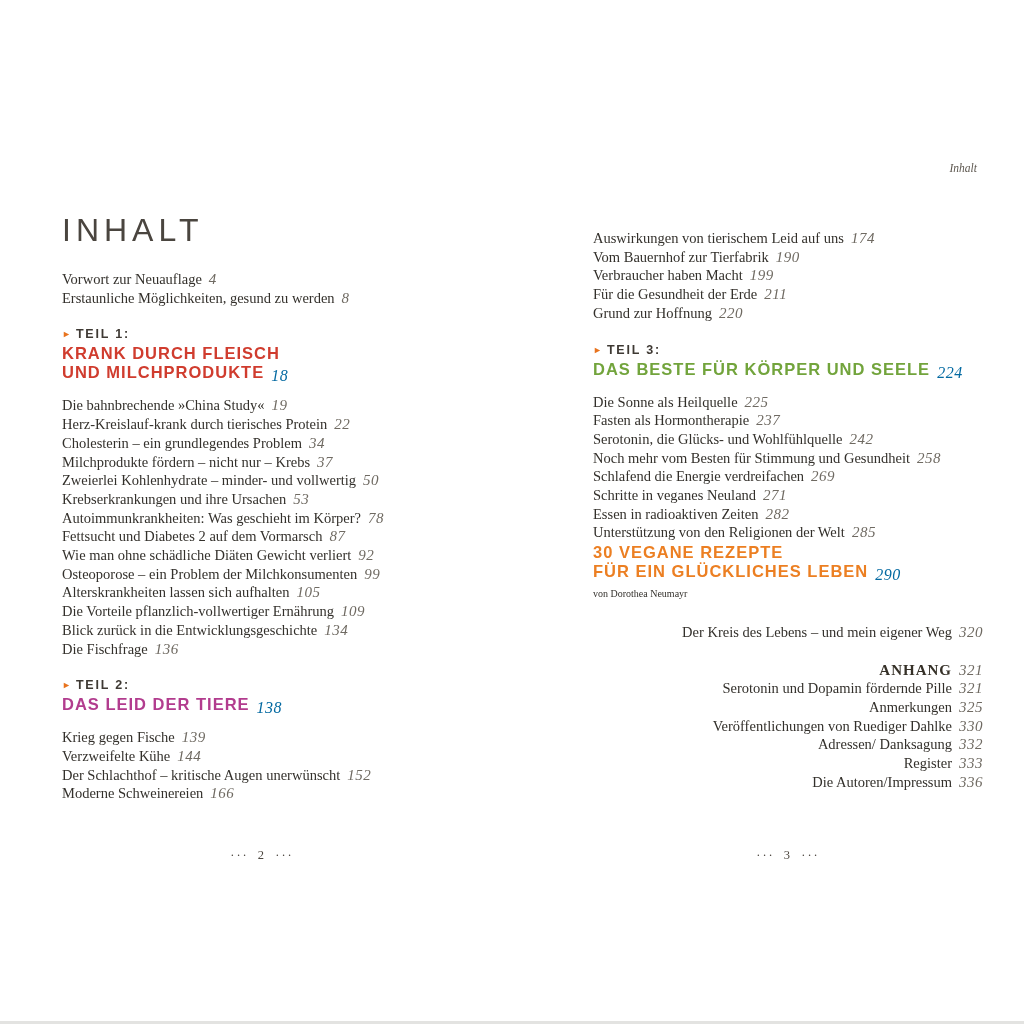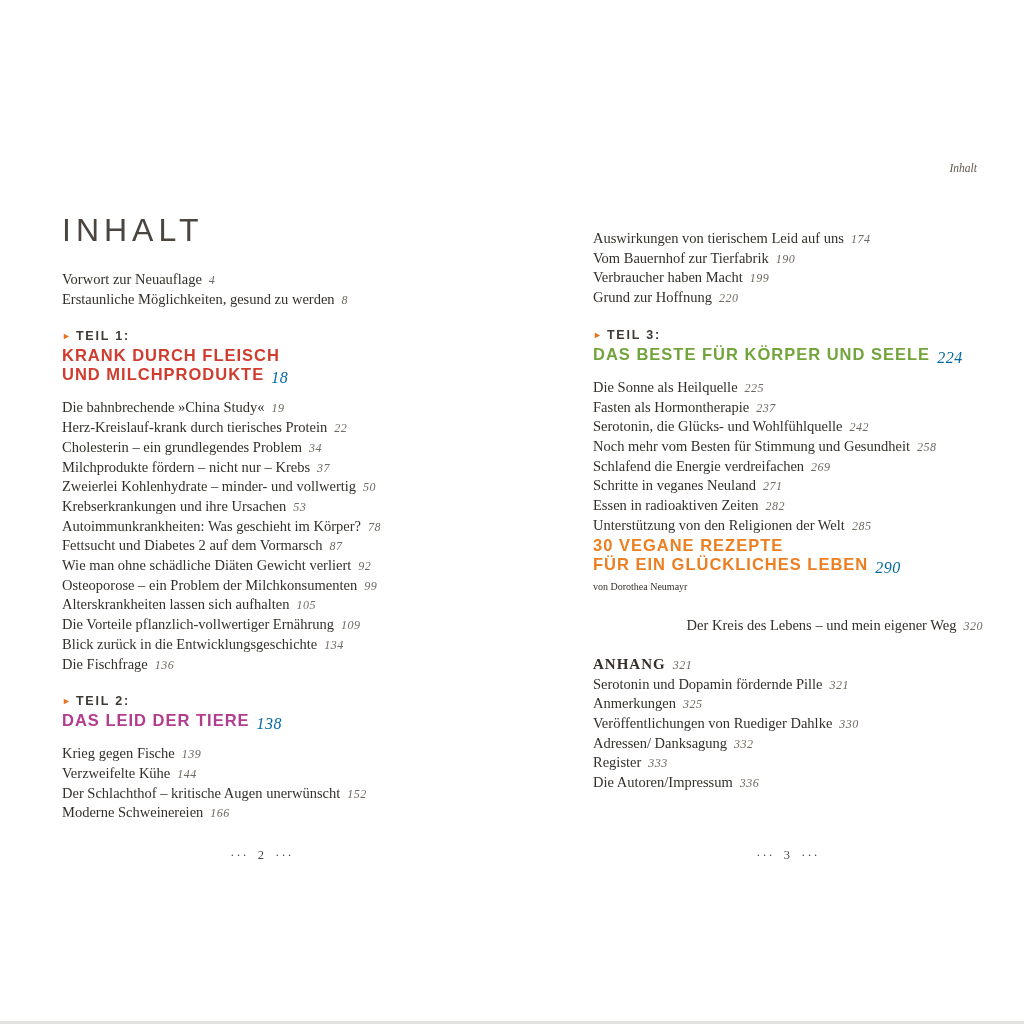--- a/index.html
+++ b/index.html
@@ -40,21 +40,21 @@
 
   .entry {
     font-size: 14.5px;
     line-height: 18.7px;
     color: #33302b;
     white-space: nowrap;
   }
   .pg {
     margin-left: 7px;
     font-style: italic;
-    font-size: 12px;
+    font-size: 15px;
     color: #6f6a62;
     letter-spacing: 0.5px;
   }
 
   .kicker {
     margin: 20px 0 3px 0;
     font-family: "Liberation Sans", sans-serif;
     font-weight: 700;
     font-size: 12.5px;
     letter-spacing: 1.8px;
@@ -91,21 +91,21 @@
   .c-orange  { color: #ec7f22; }
   .arrow     { color: #e8731e; }
 
   .byline {
     font-size: 10px;
     line-height: 18.7px;
     color: #33302b;
     margin-top: -10px;
   }
   .standalone-entry { margin-top: 19px; text-align: right; }
-  .anhang-block { margin-top: 19px; }
+  .anhang-block { margin-top: 19px; text-align: right; }
   .anhang-head {
     font-size: 15px;
     line-height: 18.7px;
     font-weight: 700;
     letter-spacing: 1px;
     color: #363128;
   }
   .anhang-head .pg { font-weight: 400; }
 
   .page-footer {
@@ -193,20 +193,21 @@
   <div class="col col-right">
 
     <div>
 
         <div class="entry"><span>Auswirkungen von tierischem Leid auf uns</span><span class="pg">174</span></div>
 
         <div class="entry"><span>Vom Bauernhof zur Tierfabrik</span><span class="pg">190</span></div>
 
         <div class="entry"><span>Verbraucher haben Macht</span><span class="pg">199</span></div>
 
+        <div class="entry"><span>Für die Gesundheit der Erde</span><span class="pg">211</span></div>
 
         <div class="entry"><span>Grund zur Hoffnung</span><span class="pg">220</span></div>
       </div>
 
     <div class="section">
       <div class="kicker"><span class="arrow">►</span><span>TEIL 3:</span></div>
       <div class="section-title c-green"><span>DAS BESTE FÜR KÖRPER UND SEELE</span><span class="title-pg">224</span></div>
       <div>
 
           <div class="entry"><span>Die Sonne als Heilquelle</span><span class="pg">225</span></div>

